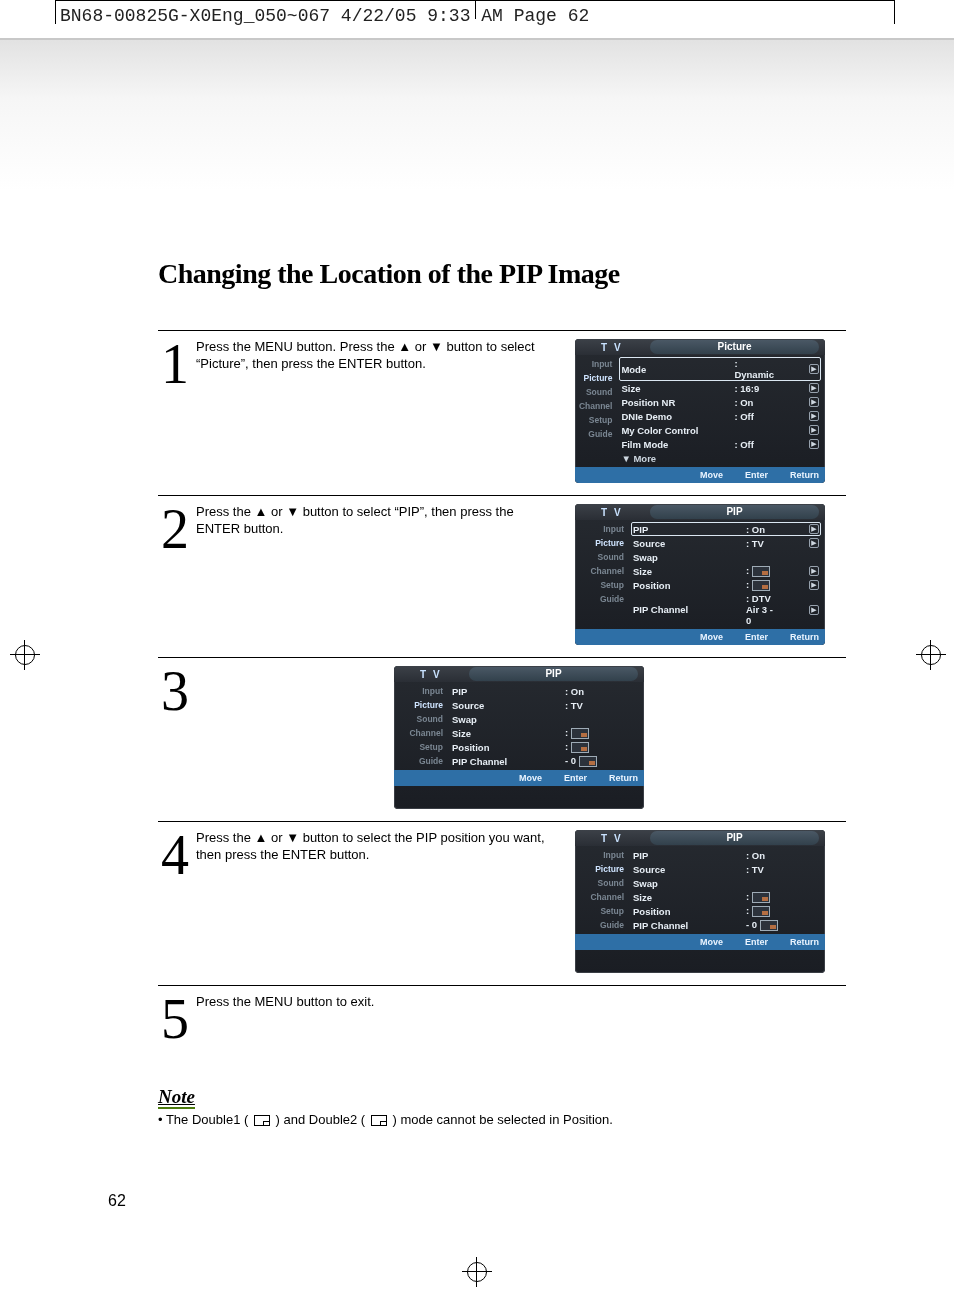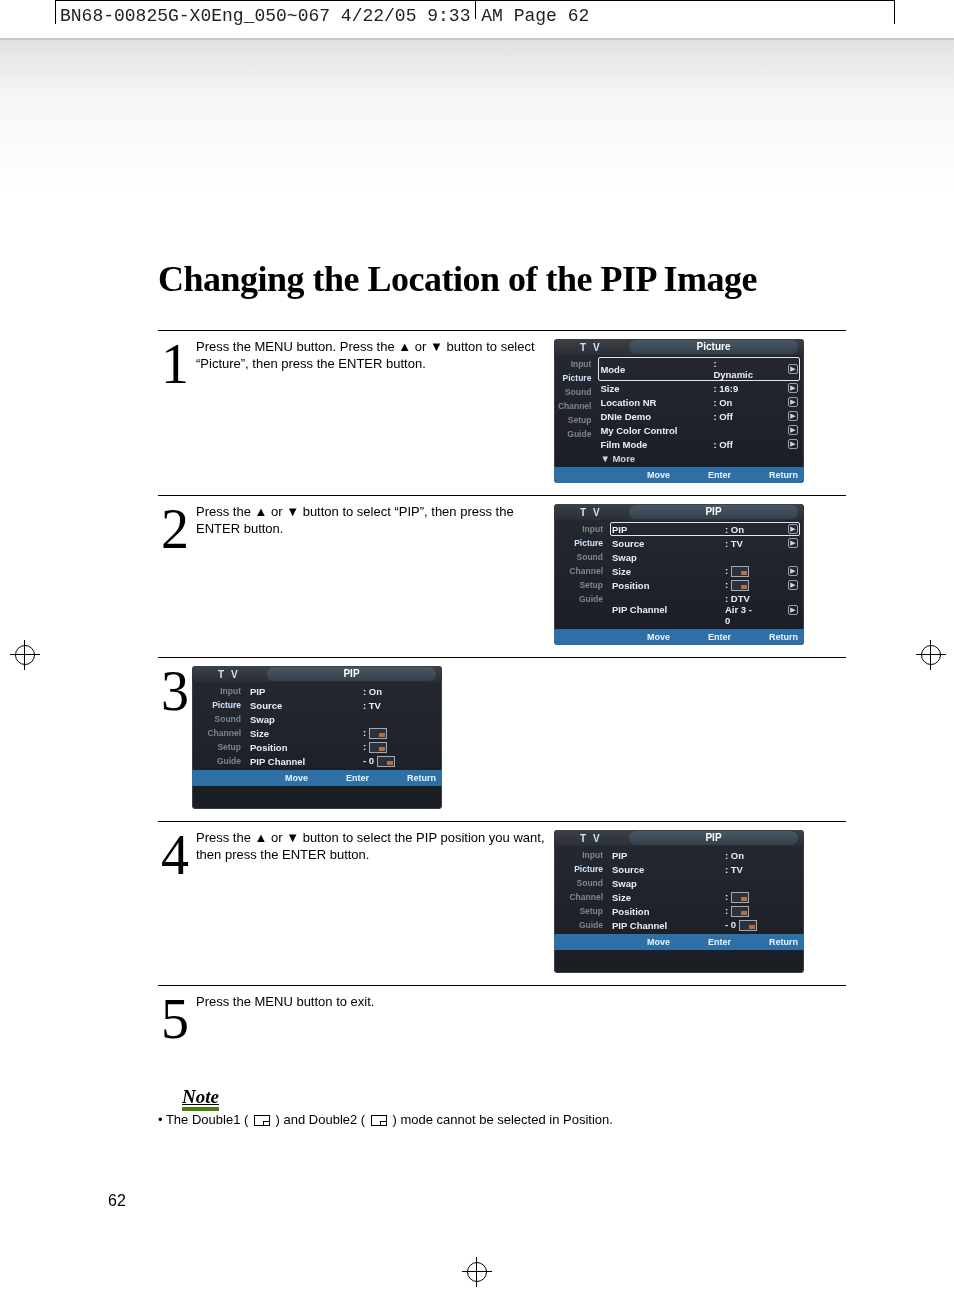--- a/index.html
+++ b/index.html
@@ -37,21 +37,21 @@
     position: absolute;
     top: 38px; left: 0;
     width: 954px; height: 170px;
     background: linear-gradient(180deg, #e2e2e2 0%, #f6f6f6 35%, #ffffff 90%);
     border-top: 2px solid #c8c8c8;
   }
   .title {
     position: absolute;
     top: 258px; left: 158px;
     font-family: "Times New Roman", serif;
-    font-size: 36px;
+    font-size: 28px;
     letter-spacing: -0.5px;
   }
   .content {
     position: absolute;
     top: 330px; left: 158px;
     width: 688px;
   }
   .step-row {
     border-top: 1px solid #000;
     display: flex;
@@ -68,21 +68,21 @@
   }
   .step-text {
     flex: 0 0 362px;
     font-size: 13px;
     line-height: 1.3;
     padding-left: 4px;
   }
   .step-screen {
     flex: 1;
     display: flex;
-    justify-content: flex-start;
+    justify-content: center;
   }
   .osd {
     width: 250px;
     background: linear-gradient(#262a30,#1a1d23);
     border-radius: 4px;
     font-size: 10px;
     color: #fff;
     overflow: hidden;
     box-shadow: inset 0 0 0 1px #3a3e45;
     margin-bottom: 12px;
@@ -152,21 +152,21 @@
     color: #cdd6df;
     border-radius: 2px;
   }
   .osd-more { font-weight: bold; color: #cdd6df; }
   .osd-footer {
     background: #2e6fa6;
     height: 16px;
     display: flex;
     justify-content: flex-end;
     align-items: center;
-    gap: 38px;
+    gap: 22px;
     padding-right: 6px;
     font-size: 9px;
     font-weight: bold;
     color: #eaf4ff;
   }
   .osd-footer span::before {
     display: inline-block;
     margin-right: 3px;
     font-size: 8px;
   }
@@ -188,23 +188,22 @@
     position: absolute;
     top: 1086px; left: 158px;
     width: 700px;
   }
   .note-label {
     font-family: "Times New Roman", serif;
     font-style: italic;
     font-weight: bold;
     font-size: 19px;
     text-decoration: underline;
-    border-bottom: 4px solid #4d7c0f;
+    border-bottom: 2px solid #4d7c0f;
     display: inline;
-    margin-left: 24px;
   }
   .note-text {
     font-size: 13px;
     margin-top: 4px;
   }
   .page-num {
     position: absolute;
     top: 1192px; left: 108px;
     font-size: 16px;
   }
@@ -283,21 +282,21 @@
                 <div class="osd-label">Mode</div>
                 <div class="osd-val">: Dynamic</div>
                 <div class="osd-arrow">▶</div>
               </div>
               <div class="osd-row">
                 <div class="osd-label">Size</div>
                 <div class="osd-val">: 16:9</div>
                 <div class="osd-arrow">▶</div>
               </div>
               <div class="osd-row">
-                <div class="osd-label">Location NR</div>
+                <div class="osd-label">Position NR</div>
                 <div class="osd-val">: On</div>
                 <div class="osd-arrow">▶</div>
               </div>
               <div class="osd-row">
                 <div class="osd-label">DNIe Demo</div>
                 <div class="osd-val">: Off</div>
                 <div class="osd-arrow">▶</div>
               </div>
               <div class="osd-row">
                 <div class="osd-label">My Color Control</div>

